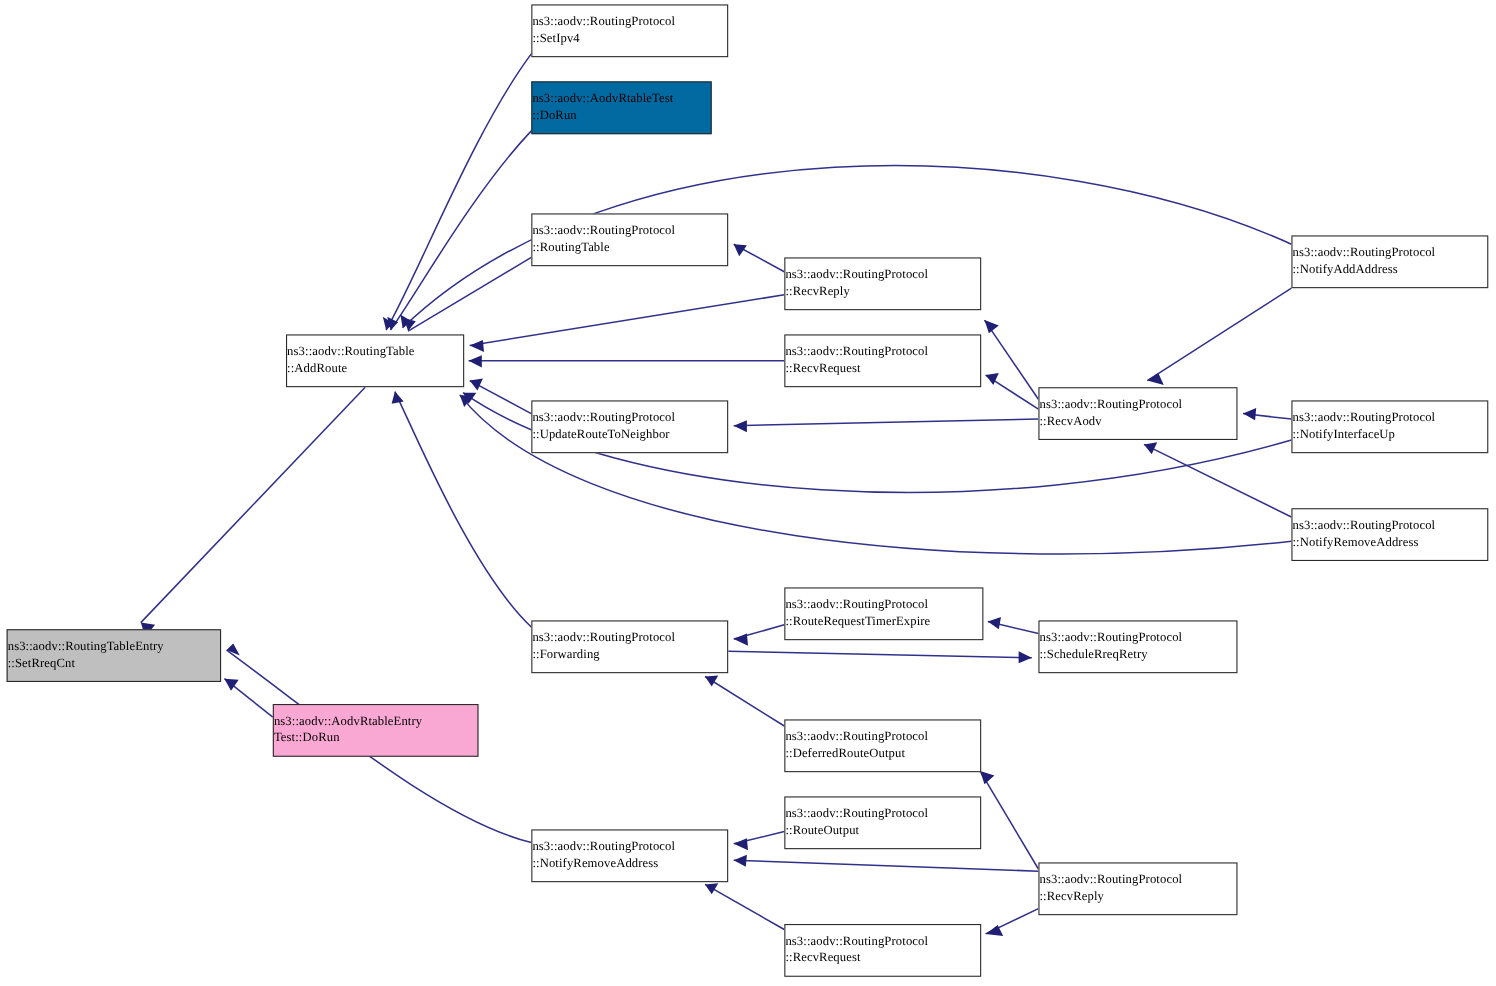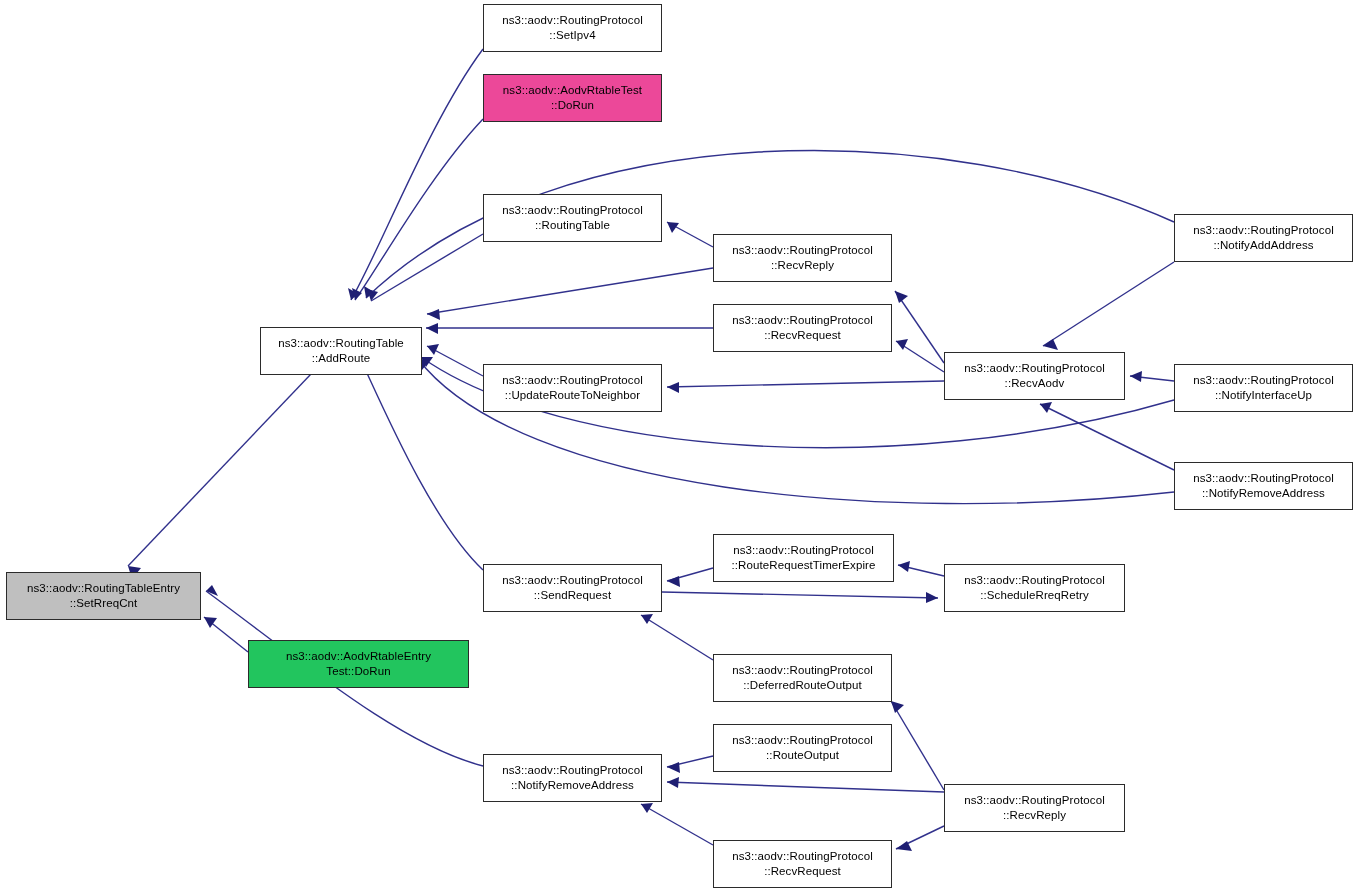--- a/index.html
+++ b/index.html
@@ -34,29 +34,29 @@
     fill: #1f1f73;
     stroke: none;
   }
   .node {
     position: absolute;
     box-sizing: border-box;
     border: 1px solid #2b2b2b;
     background: #ffffff;
     display: flex;
     flex-direction: column;
-    align-items: center;
+    align-items: flex-start;
     justify-content: center;
     text-align: center;
     font-size: 11.5px;
     line-height: 15px;
     color: #000000;
     letter-spacing: 0.1px;
     z-index: 2;
-    font-family: Liberation Sans, sans-serif;
+    font-family: Liberation Serif, serif;
   }
   .node.highlight {
     background: #bfbfbf;
   }
   .node .line {
     white-space: nowrap;
     display: block;
   }
 </style>
 </head>
@@ -121,47 +121,47 @@
       <path class="edge-path" d="M 713,845 L 641,804" stroke="#31318c"></path>
       <polygon class="arrow-head" points="641,804 653,803 647,813" fill="#1f1f73"></polygon>
       <path class="edge-path" d="M 944,826 L 896,849" stroke="#31318c"></path>
       <polygon class="arrow-head" points="896,849 907,841 912,851" fill="#1f1f73"></polygon>
     </svg>
   <div id="node-layer">
       <div class="node highlight" style="left: 6px; top: 572px; width: 195px; height: 48px; border-color: rgb(43, 43, 43); background: rgb(191, 191, 191);">
         <span class="line">ns3::aodv::RoutingTableEntry</span>
         <span class="line">::SetRreqCnt</span>
       </div>
-      <div class="node" style="left: 260px; top: 304px; width: 162px; height: 48px; border-color: rgb(43, 43, 43); background: rgb(255, 255, 255); margin-top: 23px;">
+      <div class="node" style="left: 260px; top: 304px; width: 162px; height: 48px; border-color: rgb(43, 43, 43); background: rgb(255, 255, 255);">
         <span class="line">ns3::aodv::RoutingTable</span>
         <span class="line">::AddRoute</span>
       </div>
-      <div class="node" style="left: 248px; top: 640px; width: 221px; height: 48px; border-color: rgb(43, 43, 43); background: #22c55e;">
+      <div class="node" style="left: 248px; top: 640px; width: 187px; height: 48px; border-color: rgb(43, 43, 43); background: #f9a8d4;">
         <span class="line">ns3::aodv::AodvRtableEntry</span>
         <span class="line">Test::DoRun</span>
       </div>
       <div class="node" style="left: 483px; top: 4px; width: 179px; height: 48px; border-color: rgb(43, 43, 43); background: rgb(255, 255, 255);">
         <span class="line">ns3::aodv::RoutingProtocol</span>
         <span class="line">::SetIpv4</span>
       </div>
-      <div class="node" style="left: 483px; top: 74px; width: 179px; height: 48px; border-color: rgb(43, 43, 43); background: #ec4899;">
+      <div class="node" style="left: 483px; top: 74px; width: 164px; height: 48px; border-color: rgb(43, 43, 43); background: #0369a1;">
         <span class="line">ns3::aodv::AodvRtableTest</span>
         <span class="line">::DoRun</span>
       </div>
       <div class="node" style="left: 483px; top: 194px; width: 179px; height: 48px; border-color: rgb(43, 43, 43); background: rgb(255, 255, 255);">
         <span class="line">ns3::aodv::RoutingProtocol</span>
         <span class="line">::RoutingTable</span>
       </div>
       <div class="node" style="left: 483px; top: 364px; width: 179px; height: 48px; border-color: rgb(43, 43, 43); background: rgb(255, 255, 255);">
         <span class="line">ns3::aodv::RoutingProtocol</span>
         <span class="line">::UpdateRouteToNeighbor</span>
       </div>
       <div class="node" style="left: 483px; top: 564px; width: 179px; height: 48px; border-color: rgb(43, 43, 43); background: rgb(255, 255, 255);">
         <span class="line">ns3::aodv::RoutingProtocol</span>
-        <span class="line">::SendRequest</span>
+        <span class="line">::Forwarding</span>
       </div>
       <div class="node" style="left: 483px; top: 754px; width: 179px; height: 48px; border-color: rgb(43, 43, 43); background: rgb(255, 255, 255);">
         <span class="line">ns3::aodv::RoutingProtocol</span>
         <span class="line">::NotifyRemoveAddress</span>
       </div>
       <div class="node" style="left: 713px; top: 234px; width: 179px; height: 48px; border-color: rgb(43, 43, 43); background: rgb(255, 255, 255);">
         <span class="line">ns3::aodv::RoutingProtocol</span>
         <span class="line">::RecvReply</span>
       </div>
       <div class="node" style="left: 713px; top: 304px; width: 179px; height: 48px; border-color: rgb(43, 43, 43); background: rgb(255, 255, 255);">

